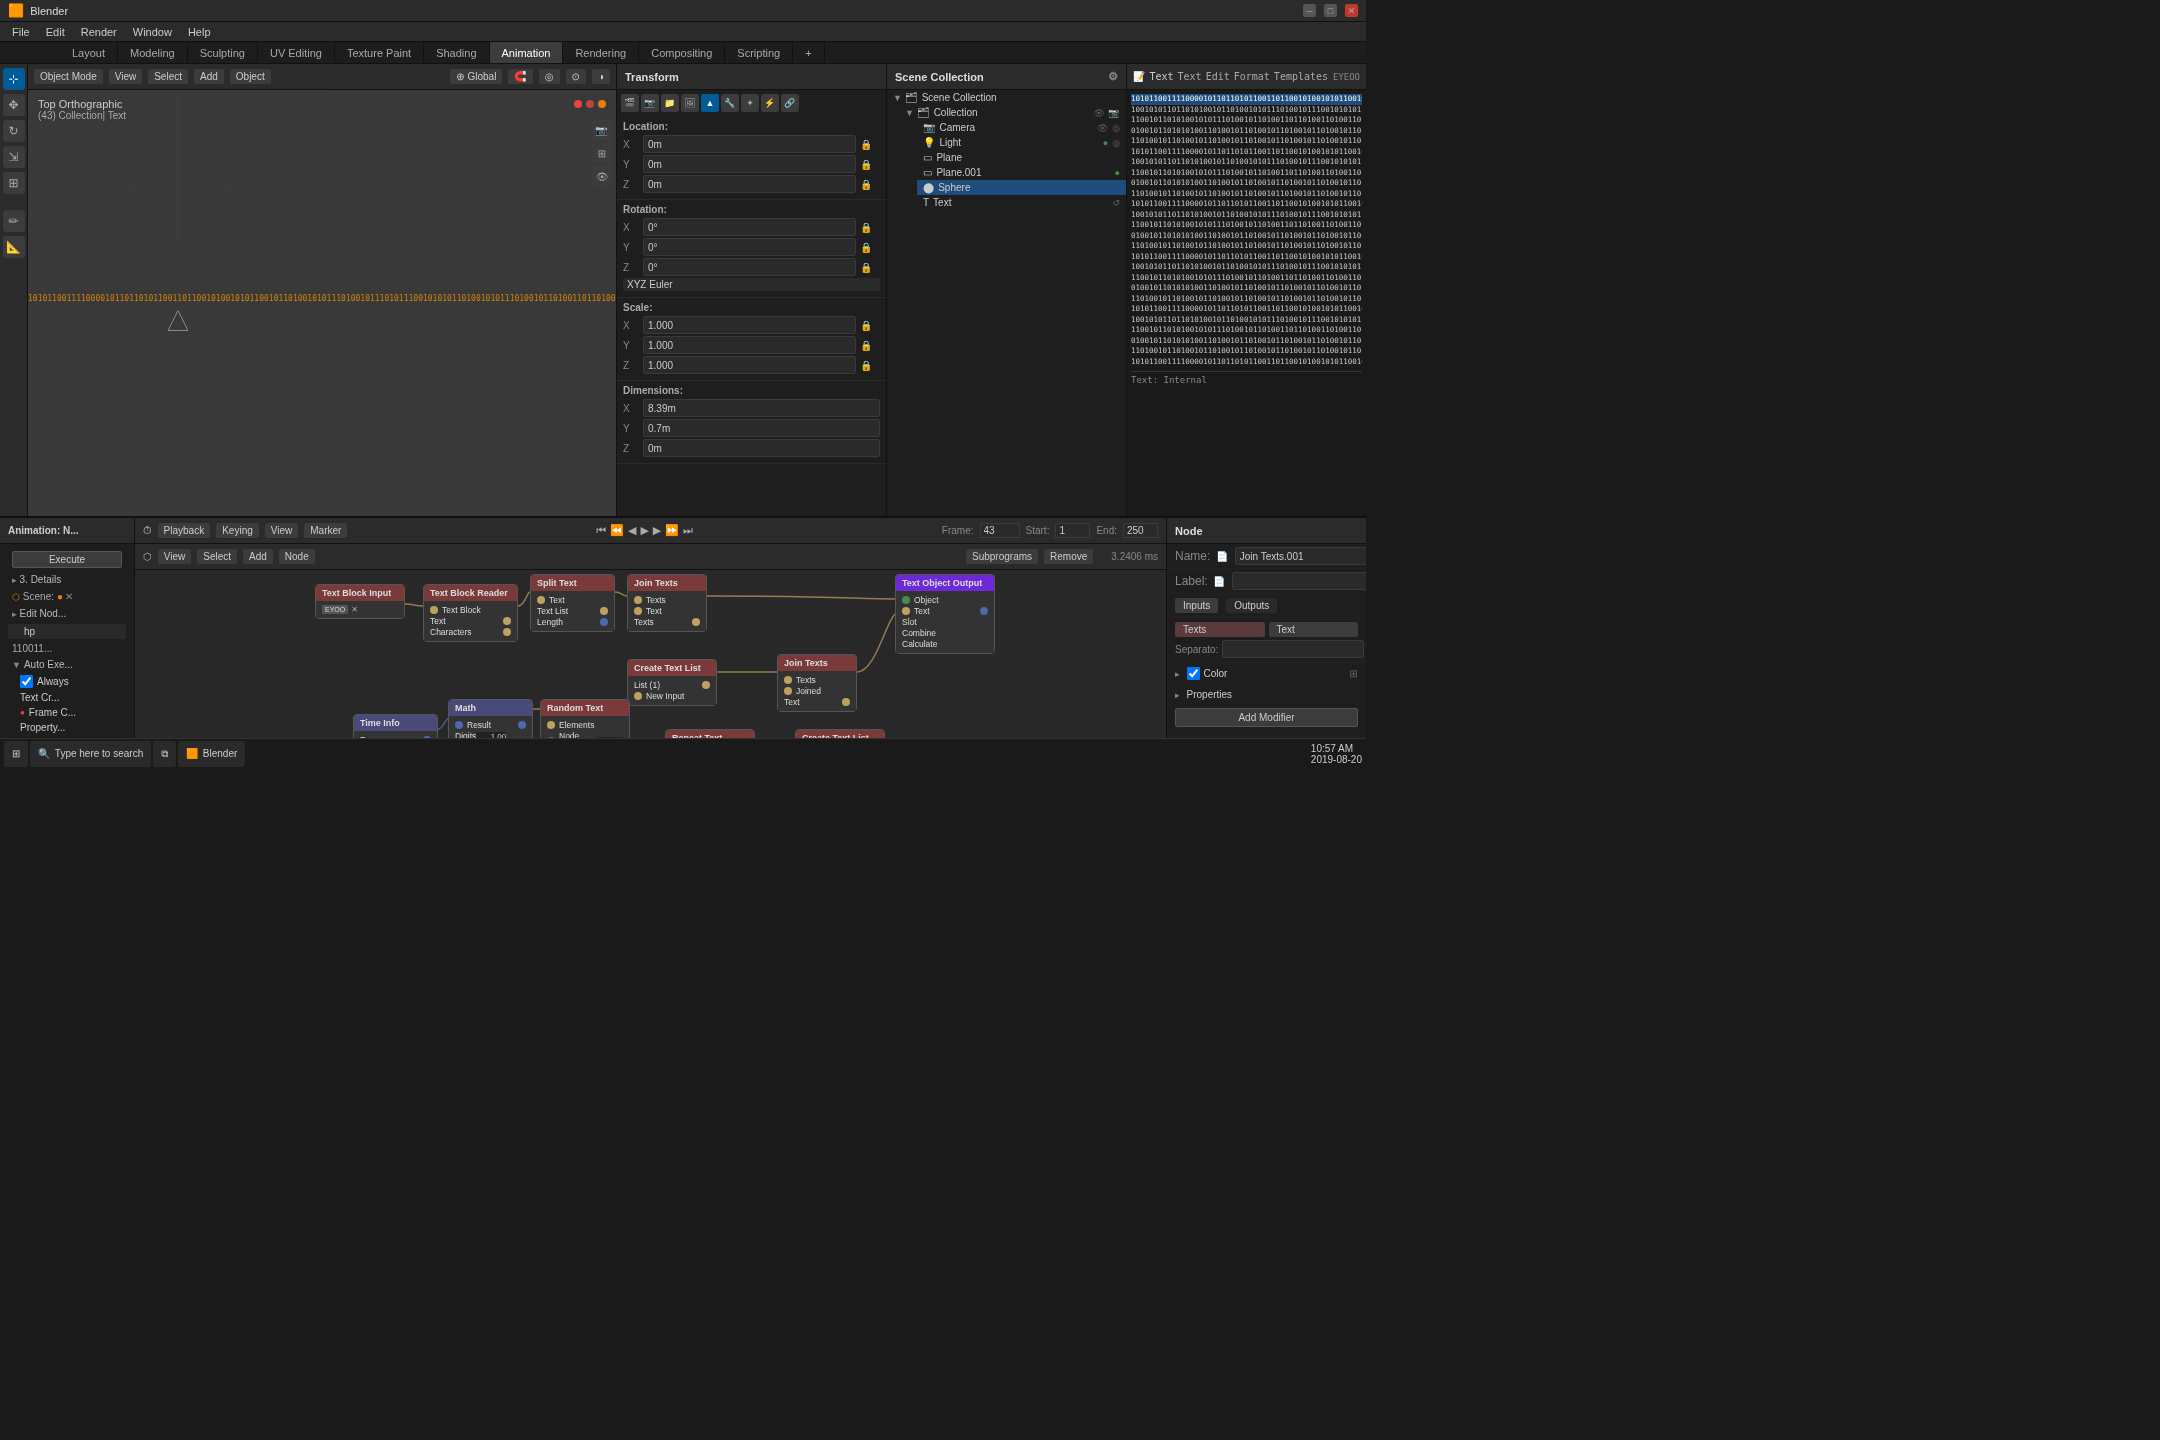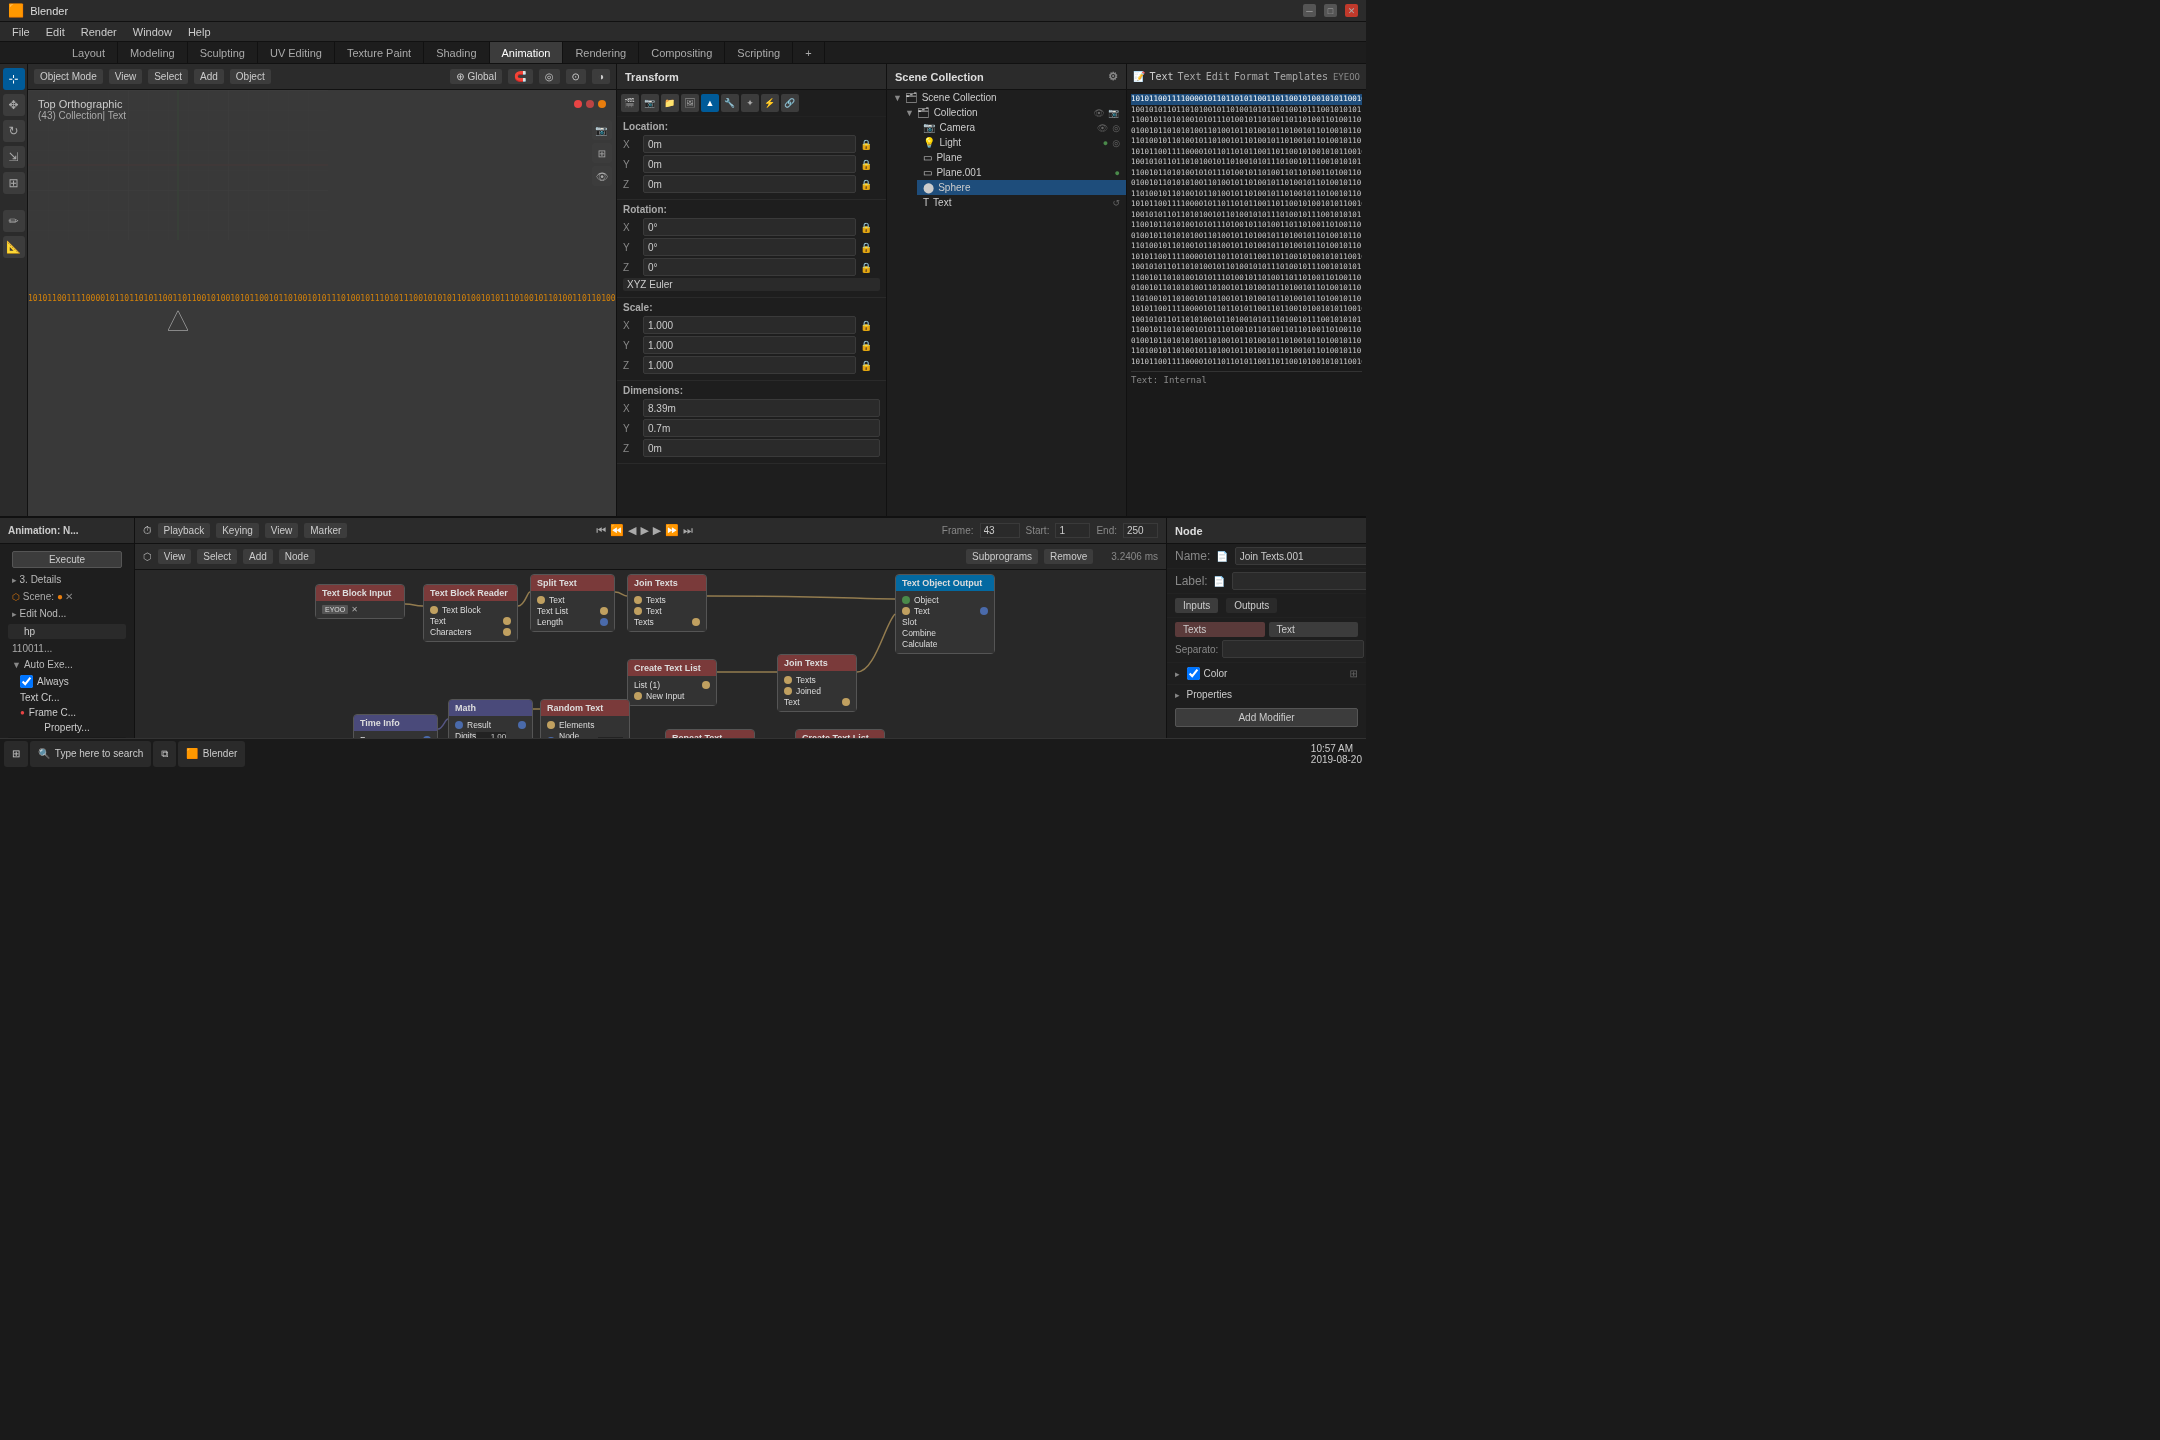--- a/index.html
+++ b/index.html
@@ -882,21 +882,21 @@
         </div>
         <div style="padding:2px 16px; font-size:10px; color:#ccc; display:flex; align-items:center; gap:4px;">
           <input type="checkbox" checked="" style="">
           <span>Always</span>
         </div>
         <div style="padding:2px 16px; font-size:10px; color:#ccc;">Text Cr...</div>
         <div style="padding:2px 16px; font-size:10px; display:flex; align-items:center; gap:4px;">
           <span style="color:#e84444; font-size:8px;">●</span>
           <span style="color:#ccc;">Frame C...</span>
         </div>
-        <div style="padding:2px 16px; font-size:10px; color:#ccc;text-align:center;">Property...</div>
+        <div style="padding:2px 16px; font-size:10px; color:#ccc;">Property...</div>
         <div style="padding:3px 16px; font-size:10px; color:#ccc; background:#1a1a1a; margin:2px 4px; border-radius:2px; display:flex; align-items:center;">
           <span>Min Ti: </span>
           <input style="width: 40px; background: rgb(42, 42, 42); border: 1px solid rgb(58, 58, 58); color: rgb(204, 204, 204); font-size: 10px; padding: 0px 2px;" value="0.00">
         </div>
         <div class="auto-item" style="color:#e87d0d;">+ New Trigg...</div>
         <div class="auto-item">
           <span class="expand-arrow">▸</span>Developer
         </div>
         <div class="auto-item">
           <span class="expand-arrow">▸</span>Overview
@@ -1007,21 +1007,21 @@
               <span>Text</span>
             </div>
             <div class="node-row">
               <span>Texts</span>
               <div class="node-socket text-sock out"></div>
             </div>
           </div>
         </div>
 
         <div class="node" style="left:760px; top:30px; width:100px;">
-          <div class="node-header" style="background:#0369a1;">Text Object Output</div>
+          <div class="node-header" style="background:#6d28d9;">Text Object Output</div>
           <div class="node-body">
             <div class="node-row">
               <div class="node-socket green"></div>
               <span>Object</span>
             </div>
             <div class="node-row">
               <div class="node-socket text-sock"></div>
               <span>Text</span>
               <div class="node-socket blue out"></div>
             </div>

